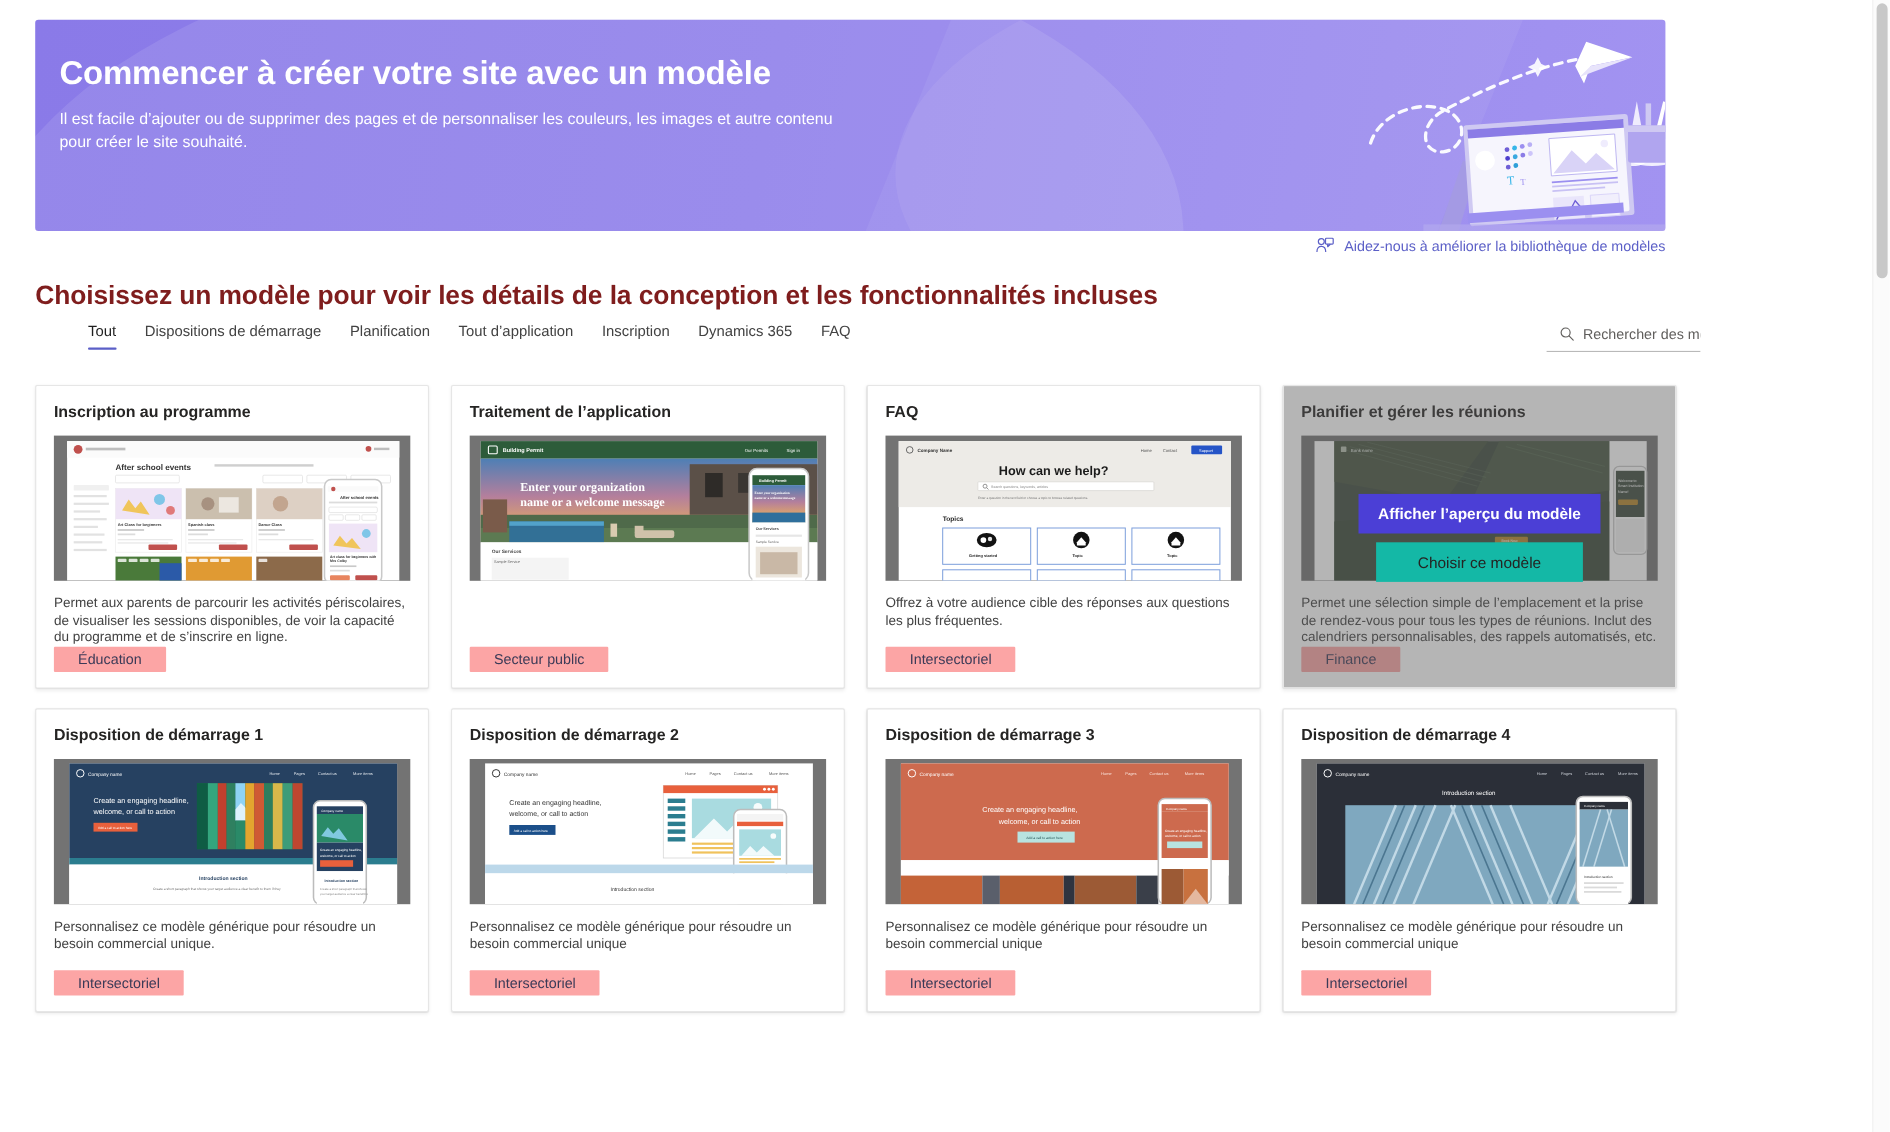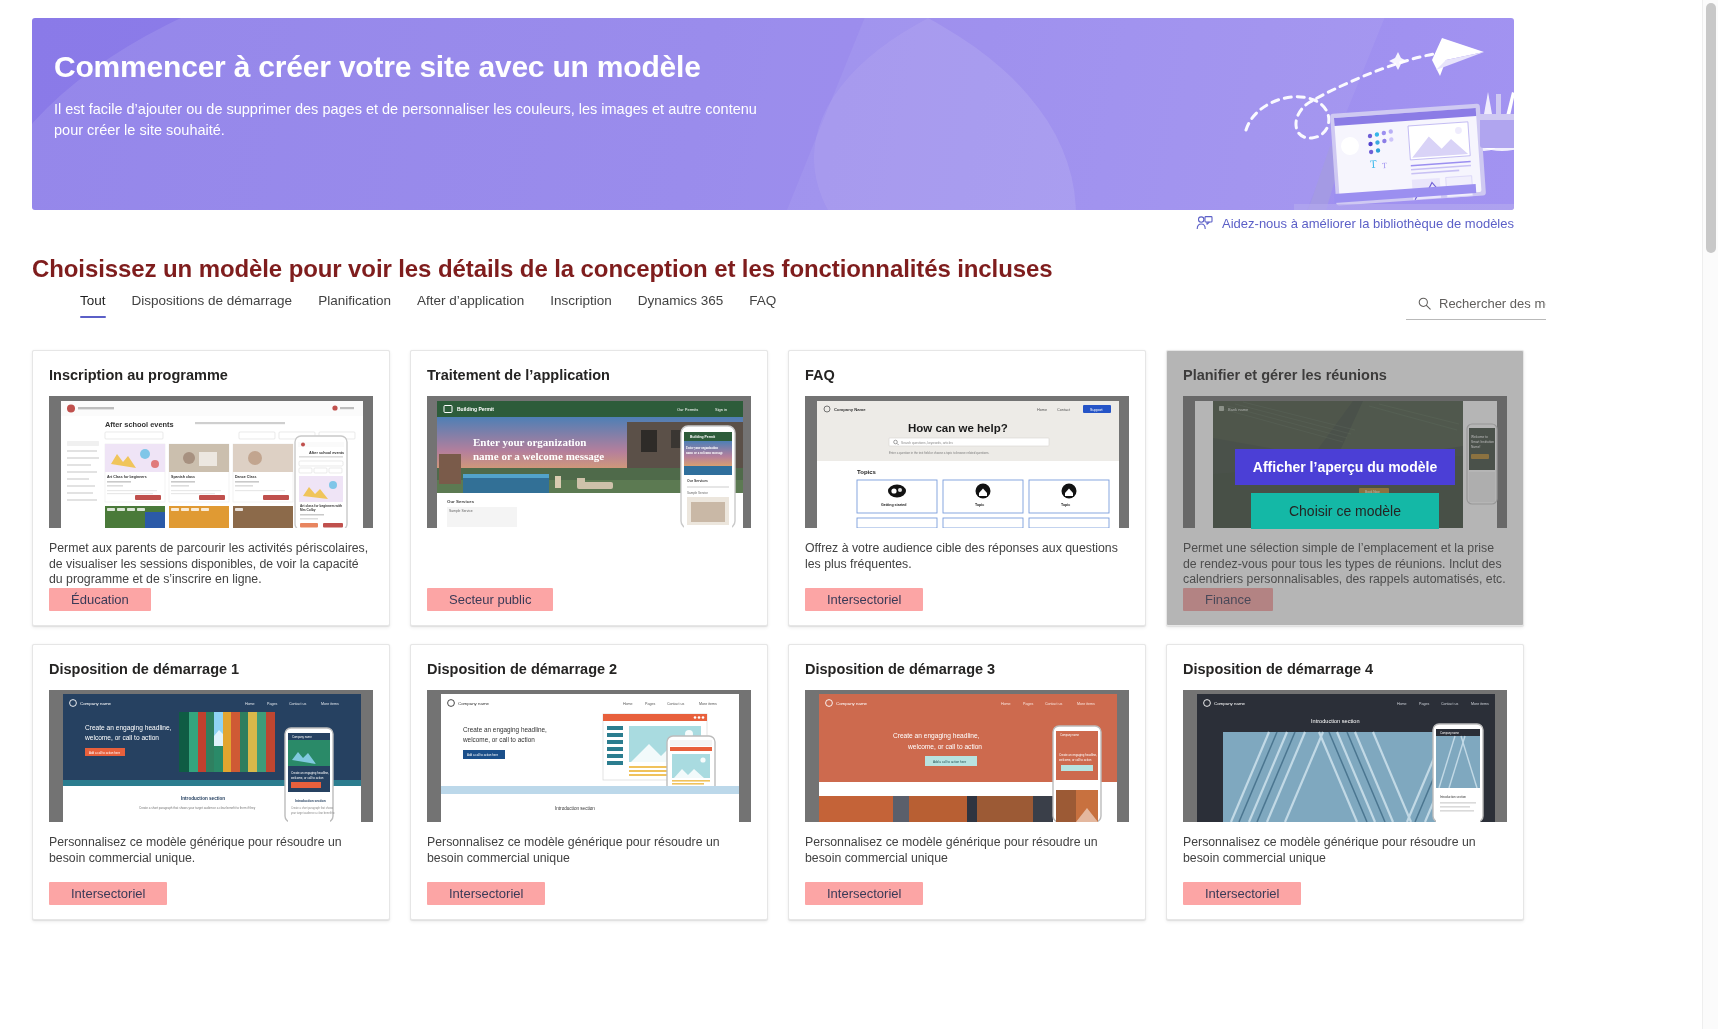--- a/index.html
+++ b/index.html
@@ -291,21 +291,21 @@
       <span>Aidez-nous à améliorer la bibliothèque de modèles</span>
     </div>
 
     <div class="section-title">Choisissez un modèle pour voir les détails de la conception et les fonctionnalités incluses</div>
 
     <div class="tabs-row">
       <div class="tabs">
         <div class="tab active">Tout</div>
         <div class="tab">Dispositions de démarrage</div>
         <div class="tab">Planification</div>
-        <div class="tab">After d’application</div>
+        <div class="tab">Tout d’application</div>
         <div class="tab">Inscription</div>
         <div class="tab">Dynamics 365</div>
         <div class="tab">FAQ</div>
       </div>
       <div class="search-box">
         <svg width="13" height="13" viewBox="0 0 13 13">
           <circle cx="5.3" cy="5.3" r="4.1" fill="none" stroke="#605e5c" stroke-width="1.05"></circle>
           <line x1="8.4" y1="8.4" x2="12.2" y2="12.2" stroke="#605e5c" stroke-width="1.05" stroke-linecap="round"></line>
         </svg>
         <input class="search-input" type="text" placeholder="Rechercher des mo..." style="">

